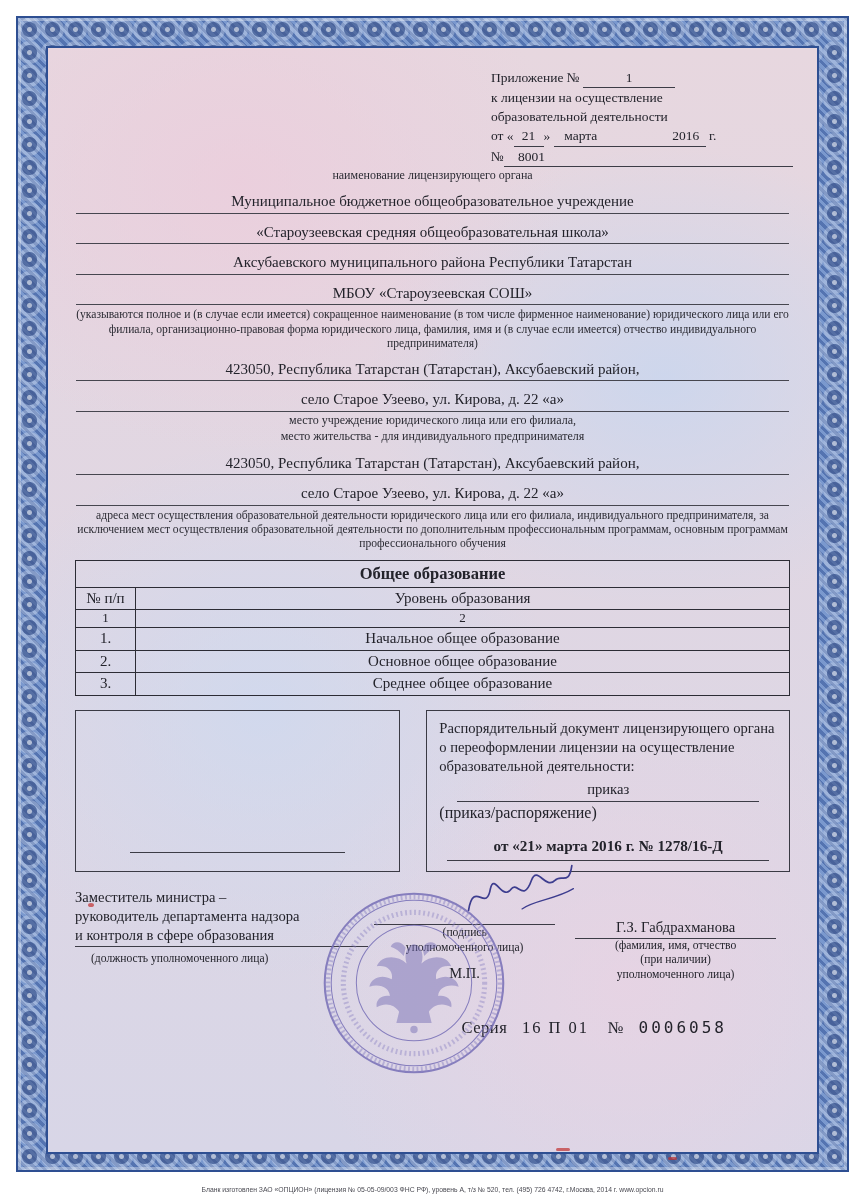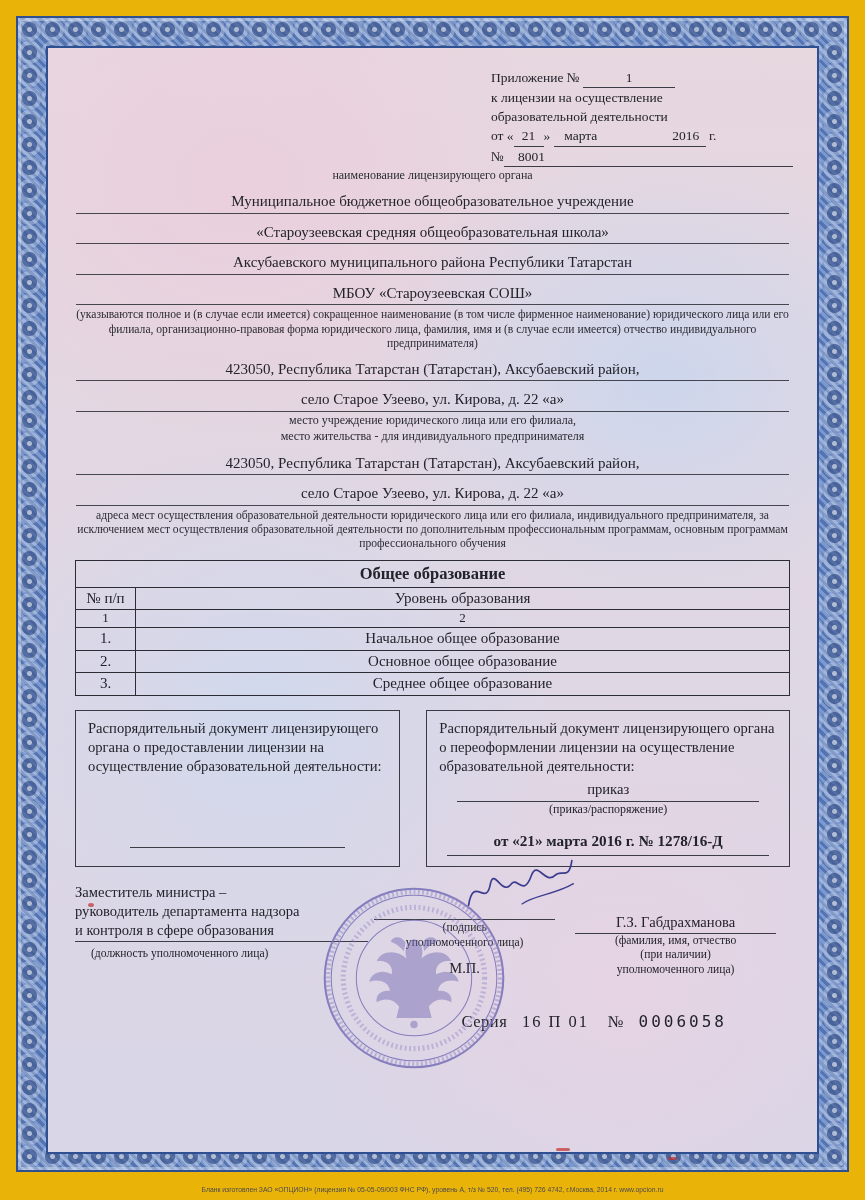--- a/index.html
+++ b/index.html
@@ -1,21 +1,21 @@
 <!DOCTYPE html>
 <html lang="ru"><head>
 <meta charset="utf-8">
 <style>
   * { margin:0; padding:0; box-sizing:border-box; }
   html,body { background:#888; }
   .page {
     position:relative;
     width:865px; height:1200px;
     margin:0 auto;
-    background:#eab308;
+    background:#ffffff;
     font-family:"Liberation Serif","DejaVu Serif",serif;
     color:#23232b;
     overflow:hidden;
   }
   
   .frame {
     position:absolute; left:16px; top:16px; right:16px; bottom:28px;
     background-color:#6a8ac4;
     background-image:
       radial-gradient(circle, rgba(255,255,255,.55) 2px, rgba(255,255,255,0) 3px),
@@ -89,21 +89,21 @@
   .orders { display:flex; gap:26px; margin:14px 3px 0; align-items:stretch; }
   .obox {
     border:1.2px solid #3a3a44;
     padding:8px 12px 10px;
     font-size:14.6px; line-height:1.32;
   }
   .obox.left { width:45.5%; display:flex; flex-direction:column; }
   .obox.right { flex:1; }
   .blankline { border-bottom:1px solid #3c3c46; width:72%; margin:auto auto 8px; }
   .oval { text-align:center; border-bottom:1px solid #3c3c46; margin:4px 18px 0; padding-bottom:1px; }
-  .ocap { text-align:center; font-size:12px; }
+  .ocap { text-align:left; font-size:16px; }
   .odate {
     text-align:center; font-weight:bold; font-size:15.2px;
     border-bottom:1px solid #3c3c46;
     margin:13px 8px 0; padding-bottom:4px;
   }
   
   .sig { position:relative; display:flex; margin:16px 3px 0; font-size:14.6px; }
   .sig-col.pos { width:41%; line-height:1.3; }
   .pos-u { border-bottom:1px solid #3c3c46; padding-bottom:1px; }
   .scap { font-size:11.6px; line-height:1.25; }
@@ -206,21 +206,20 @@
           </tr>
           <tr>
             <td>3.</td>
             <td>Среднее общее образование</td>
           </tr>
         </tbody>
       </table>
 
       <div class="orders">
         <div class="obox left">
-          <div>Распорядительный документ лицензирующего органа о предоставлении лицензии на осуществление образовательной деятельности:</div>
           <div class="blankline"></div>
         </div>
         <div class="obox right">
           <div>Распорядительный документ лицензирующего органа о переоформлении лицензии на осуществление образовательной деятельности:</div>
           <div class="oval">приказ</div>
           <div class="ocap">(приказ/распоряжение)</div>
           <div class="odate">от «21» марта 2016 г. № 1278/16-Д</div>
         </div>
       </div>
 

